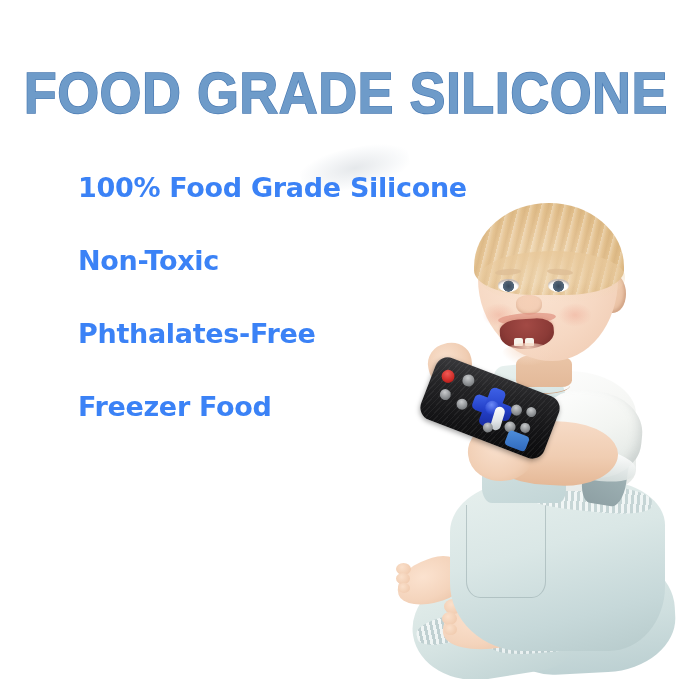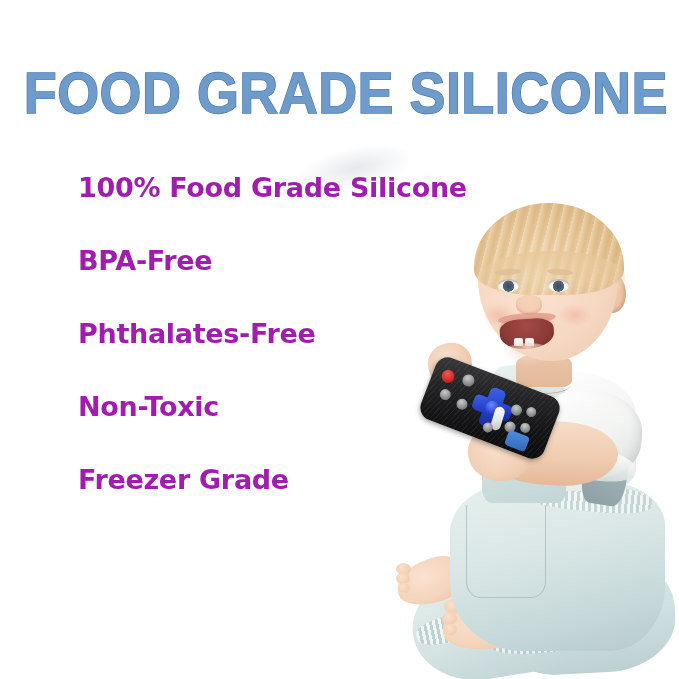--- a/index.html
+++ b/index.html
@@ -55,21 +55,21 @@
     position: absolute;
     left: 78px;
     top: 172px;
     width: 470px;
   }
   .bullet {
     font-family: "DejaVu Sans", sans-serif;
     font-weight: bold;
     font-size: 27px;
     line-height: 31px;
-    color: #a21caf;
+    color: #3b82f6;
     height: 73px;
     letter-spacing: -0.3px;
     white-space: nowrap;
   }
 
   
   .photo {
     position: absolute;
     left: 390px;
     top: 195px;
@@ -368,24 +368,23 @@
 <body>
 
 <div id="canvas">
 
   <div class="watermark"></div>
 
   <div class="headline">FOOD GRADE SILICONE</div>
 
   <div class="bullets">
     <div class="bullet">100% Food Grade Silicone</div>
-    <div class="bullet">BPA-Free</div>
+    <div class="bullet">Non-Toxic</div>
     <div class="bullet">Phthalates-Free</div>
-    <div class="bullet">Non-Toxic</div>
-    <div class="bullet">Freezer Grade</div>
+    <div class="bullet">Freezer Food</div>
   </div>
 
   <div class="photo">
 
     <div class="floor-shadow"></div>
 
     <div class="leg-back"></div>
     <div class="leg-front"></div>
     <div class="cuff c1"></div>
     <div class="cuff c2"></div>

